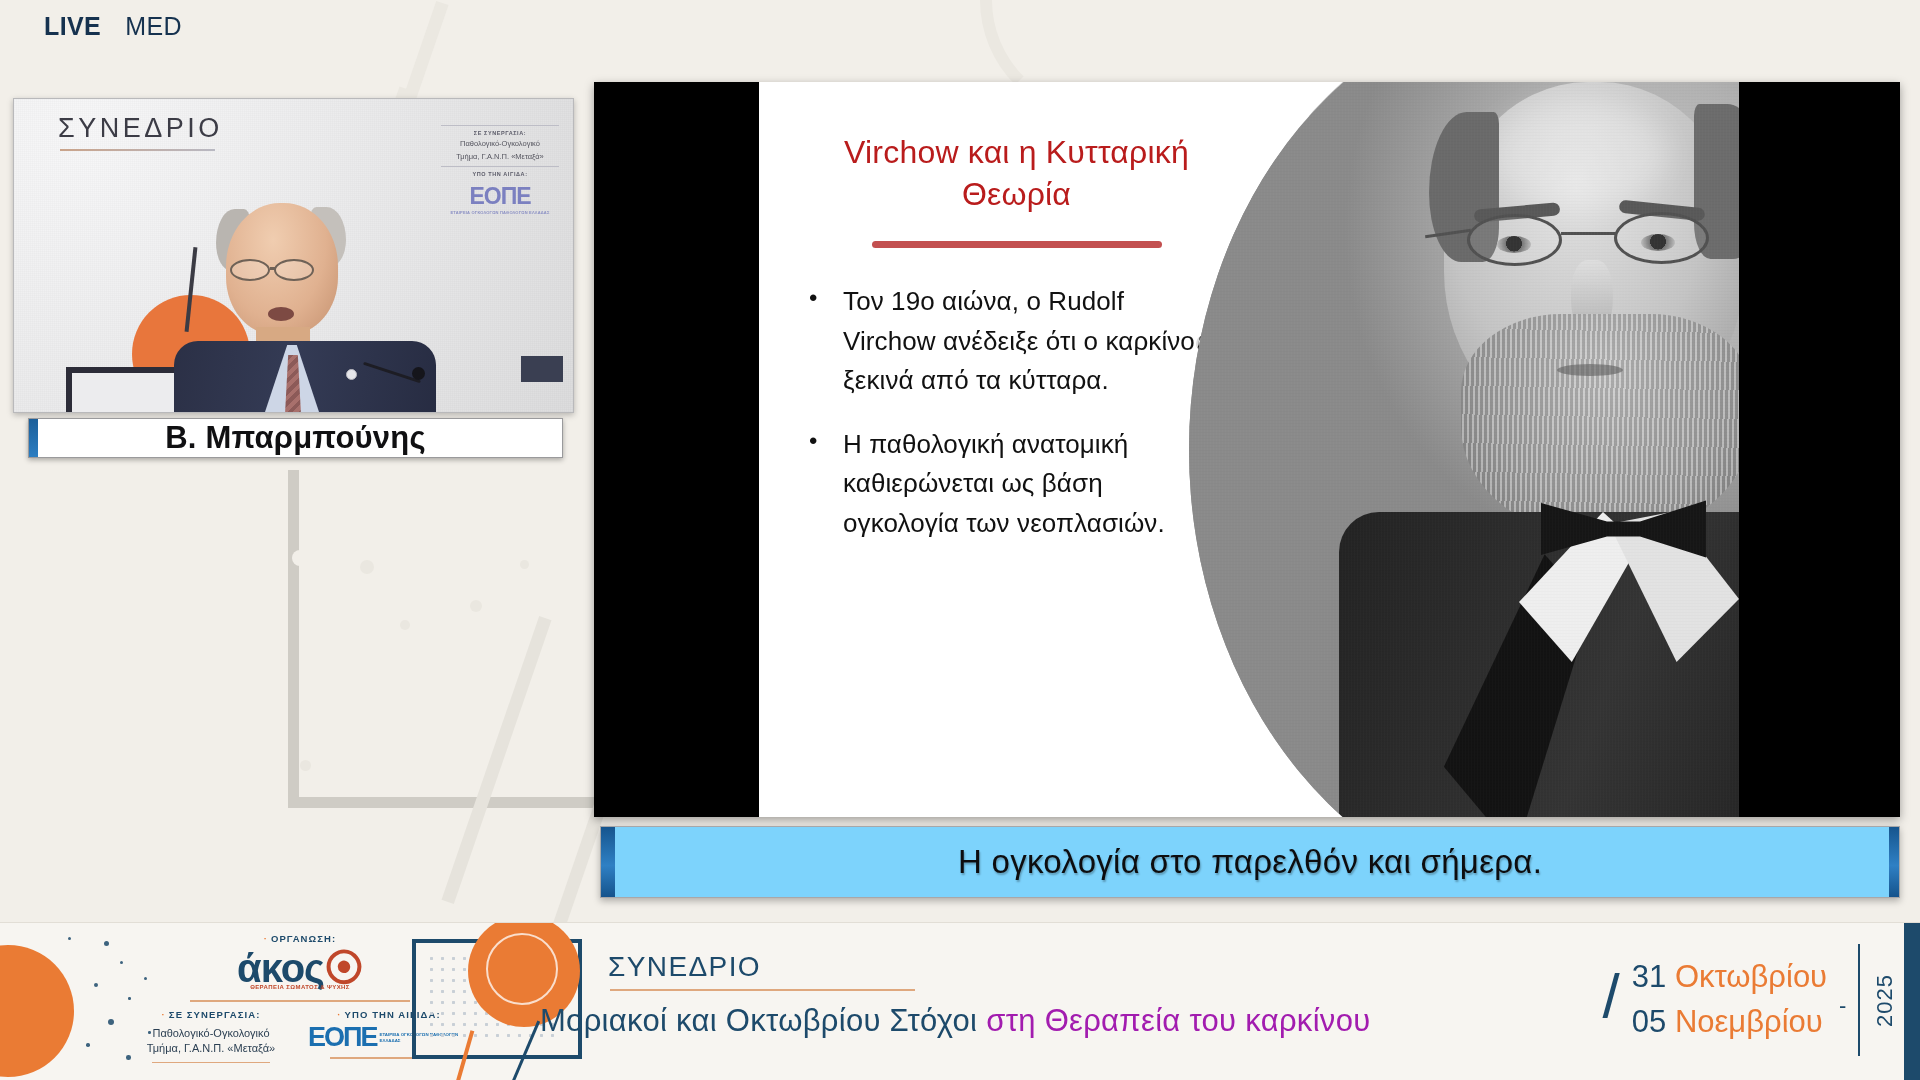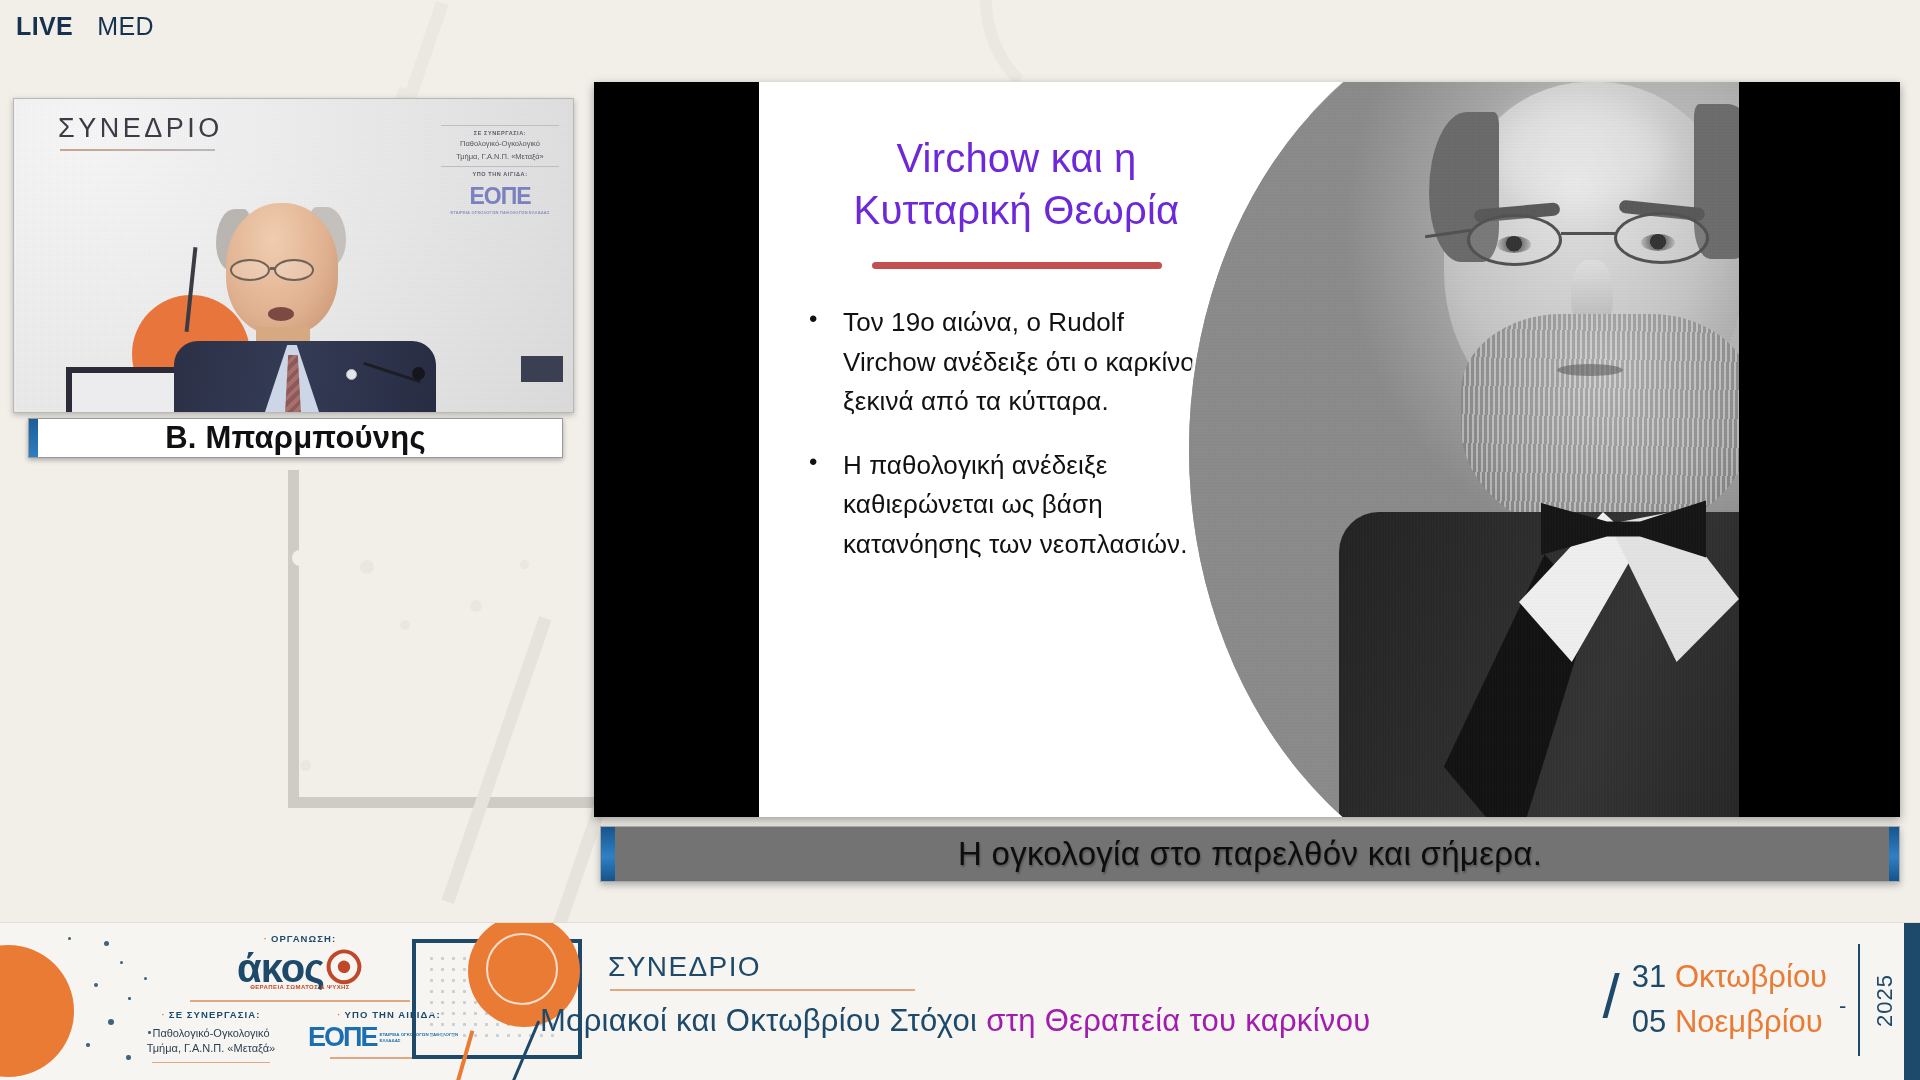--- a/index.html
+++ b/index.html
@@ -51,21 +51,21 @@
     border: 12px solid #ebe8e1; border-radius: 50%;
     border-right-color: transparent; border-bottom-color: transparent;
   }
 
   
   #brand {
     position: absolute; left: 16px; top: 14px;
     font-size: 25px; letter-spacing: .4px; color: #16324f;
     line-height: 1;
   }
-  #brand .b-live { font-weight: 800; }
+  #brand .b-live { font-weight: 800; margin-left: 28px; }
   #brand .b-med  { font-weight: 400; margin-left: 24px; }
 
   
   #video-panel {
     position: absolute; left: 13px; top: 98px;
     width: 561px; height: 315px;
     background: #d7d7d9;
     border: 1px solid #b9b9bb;
     box-shadow: 0 2px 6px rgba(0,0,0,.25);
     overflow: hidden;
@@ -210,21 +210,21 @@
     position: absolute; left: 165px; top: 0;
     width: 980px; height: 735px;
     background: #ffffff;
     overflow: hidden;
   }
   #slide-left {
     position: absolute; left: 0; top: 0; width: 505px; height: 100%;
     padding: 50px 40px 0 50px;
   }
   #slide-title {
-    font-size: 40px; line-height: 1.3; color: #6d28d9; text-align: center;
+    font-size: 32px; line-height: 1.3; color: #b91c1c; text-align: center;
     font-weight: 400; letter-spacing: .2px;
   }
   #title-rule {
     margin: 26px auto 0; width: 290px; height: 7px;
     background: #c35050; border-radius: 4px;
   }
   #bullets { margin-top: 34px; }
   .bullet {
     display: flex; margin-bottom: 24px;
   }
@@ -353,22 +353,22 @@
     width: 762px; height: 915px;
     border-radius: 50% 0 0 50% / 50% 0 0 50%;
     border-left: 3px solid rgba(255,255,255,.85);
     border-top: 3px solid rgba(255,255,255,.6);
     pointer-events: none;
   }
 
   
   #caption-bar {
     position: absolute; left: 600px; top: 826px;
-    width: 1300px; height: 56px;
-    background: #737373;
+    width: 1300px; height: 72px;
+    background: #7dd3fc;
     border: 1px solid #a7a7a9;
     box-shadow: 0 3px 7px rgba(0,0,0,.28);
     display: flex; align-items: center; justify-content: center;
   }
   #caption-bar::before {
     content: ""; position: absolute; left: 0; top: 0; bottom: 0; width: 14px;
     background: linear-gradient(180deg,#16558e,#2f80c4 55%,#15538c);
   }
   #caption-bar::after {
     content: ""; position: absolute; right: 0; top: 0; bottom: 0; width: 10px;
@@ -581,21 +581,21 @@
         <div id="slide-title">Virchow και η Κυτταρική Θεωρία</div>
         <div id="title-rule"></div>
 
         <div id="bullets">
           <div class="bullet">
             <div class="bullet-dot">•</div>
             <div class="bullet-text">Τον 19ο αιώνα, ο Rudolf Virchow ανέδειξε ότι ο καρκίνος ξεκινά από τα κύτταρα.</div>
           </div>
           <div class="bullet">
             <div class="bullet-dot">•</div>
-            <div class="bullet-text"> Η παθολογική ανέδειξε καθιερώνεται ως βάση κατανόησης των νεοπλασιών.</div>
+            <div class="bullet-text"> Η παθολογική ανατομική καθιερώνεται ως βάση ογκολογία των νεοπλασιών.</div>
           </div>
         </div>
       </div>
 
       <div id="portrait-mask">
         <div id="portrait-ellipse">
           <div id="portrait">
             <div class="pt pt-head"></div>
             <div class="pt pt-forehead-shine"></div>
             <div class="pt pt-hair-l"></div>

